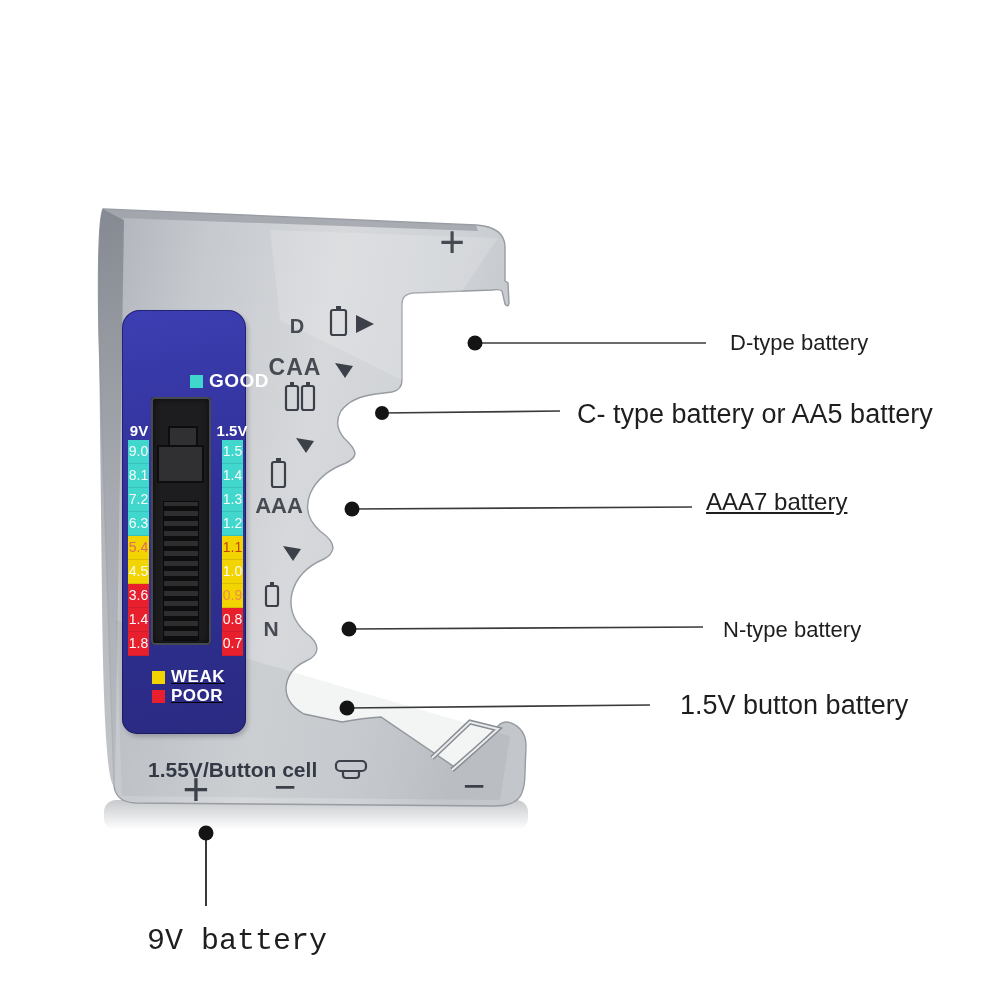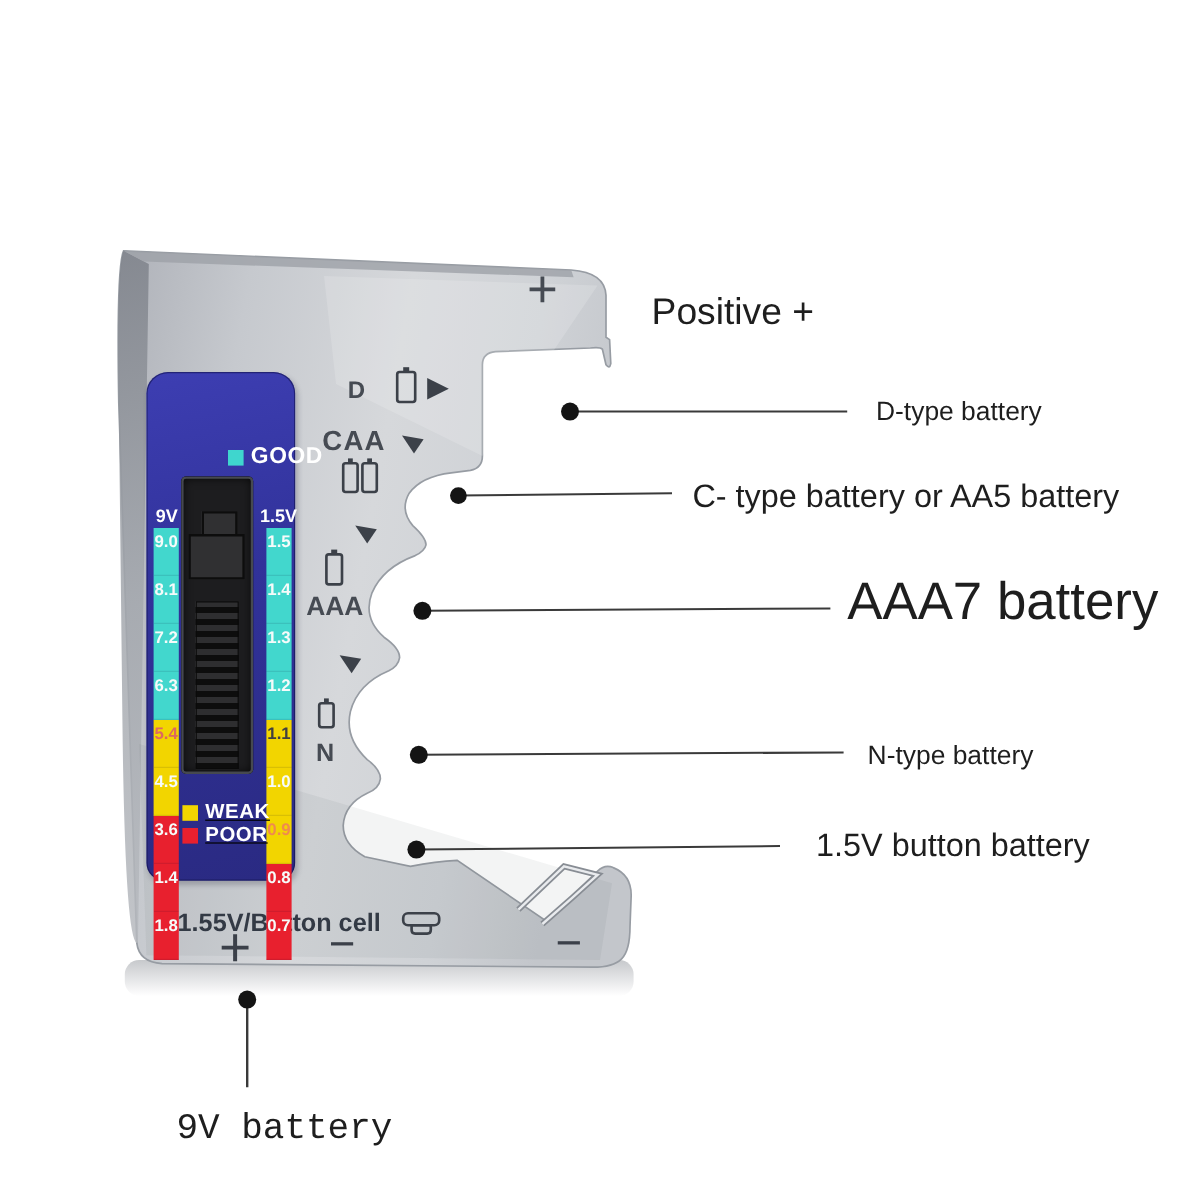--- a/index.html
+++ b/index.html
@@ -6,21 +6,21 @@
   body{width:1001px;height:1001px;font-family:"Liberation Sans",sans-serif;}
   .stage{position:relative;width:1001px;height:1001px;overflow:hidden;background:#ffffff;}
   svg.devlayer{position:absolute;left:0;top:0;}
   svg text{font-family:"Liberation Sans",sans-serif;}
 
   
   .lbl{position:absolute;color:#1e1e1e;white-space:nowrap;transform:translateY(-50%);}
   .lbl-positive{left:543px;top:260px;font-size:31px;}
   .lbl-dtype{left:730px;top:343px;font-size:22px;}
   .lbl-ctype{left:577px;top:414px;font-size:27px;text-align:right;}
-  .lbl-aaa7{left:706px;top:502px;font-size:44px;}
+  .lbl-aaa7{left:706px;top:502px;font-size:24px;text-decoration:underline;}
   .lbl-ntype{left:723px;top:630px;font-size:22px;}
   .lbl-button{left:680px;top:705px;font-size:27px;}
   .lbl-negative{left:545px;top:772px;font-size:29px;}
   .lbl-9v{left:147px;top:941px;font-size:30px;font-family:Liberation Mono, monospace;}
 
   
   .lcd{position:absolute;left:122px;top:310px;width:124px;height:424px;
        background:linear-gradient(168deg,#3d3eb2 0%,#31329a 40%,#2a2a82 100%);
        border-radius:18px 18px 15px 15px;
        box-shadow:inset 0 0 0 1px rgba(15,15,70,.55), 2px 3px 4px rgba(40,40,60,.25);}
@@ -32,21 +32,21 @@
   .sq-poor{background:#e8202e;}
   .lcd-word{color:#fff;font-weight:bold;margin-left:6px;letter-spacing:.5px;}
   .good-row .lcd-word{font-size:19px;}
   .legend-row .lcd-word{font-size:17px;}
   .hdr{position:absolute;top:112px;color:#fff;font-weight:bold;font-size:15px;text-align:center;}
   .hdr-9v{left:3px;width:28px;}
   .hdr-15v{left:91px;width:38px;}
   .col{position:absolute;top:130px;width:21px;}
   .col-left{left:6px;}
   .col-right{left:100px;}
-  .cell{height:40px;line-height:22px;text-align:center;font-size:14px;font-weight:bold;
+  .cell{height:24px;line-height:22px;text-align:center;font-size:14px;font-weight:normal;
         color:#f6fbfa;box-shadow:inset 0 -1px rgba(0,0,40,.10);}
   .zone-good{background:#42d7cd;}
   .zone-weak{background:#f2d500;}
   .zone-poor{background:#e8202e;}
 
   
   .slider-window{position:absolute;left:29px;top:87px;width:60px;height:248px;
        background:#1d1d1f;border-radius:4px;
        box-shadow:inset 0 0 0 2px #46494f, inset 0 0 9px #000;}
   .knob-tab{position:absolute;left:17px;top:29px;width:30px;height:21px;background:#303032;
@@ -188,21 +188,21 @@
         <div class="cell zone-weak">4.5</div>
         <div class="cell zone-poor">3.6</div>
         <div class="cell zone-poor">1.4</div>
         <div class="cell zone-poor">1.8</div>
       </div>
     <div class="col col-right" id="col-1">
         <div class="cell zone-good">1.5</div>
         <div class="cell zone-good">1.4</div>
         <div class="cell zone-good">1.3</div>
         <div class="cell zone-good">1.2</div>
-        <div class="cell zone-weak" style="color: #404040;">1.1</div>
+        <div class="cell zone-weak" style="color: #c2410c;">1.1</div>
         <div class="cell zone-weak">1.0</div>
         <div class="cell zone-weak" style="color: rgb(239, 139, 78);">0.9</div>
         <div class="cell zone-poor">0.8</div>
         <div class="cell zone-poor">0.7</div>
       </div>
 
     <div class="slider-window">
       <div class="knob-tab"></div>
       <div class="knob-body"></div>
       <div class="knob-ribs"></div>
@@ -211,21 +211,20 @@
     <div class="legend-row" style="top:357px;">
       <span class="sq sq-weak"></span>
       <span class="lcd-word">WEAK</span>
     </div>
     <div class="legend-row" style="top:376px;">
       <span class="sq sq-poor"></span>
       <span class="lcd-word">POOR</span>
     </div>
   </div>
 
-  <div class="lbl lbl-positive">Positive +</div>
   <div class="lbl lbl-dtype">D-type battery</div>
   <div class="lbl lbl-ctype">C- type battery or AA5 battery</div>
   <div class="lbl lbl-aaa7">AAA7 battery</div>
   <div class="lbl lbl-ntype">N-type battery</div>
   <div class="lbl lbl-button">1.5V button battery</div>
   <div class="lbl lbl-9v">9V battery</div>
 
 </div>
 
 </body></html>

